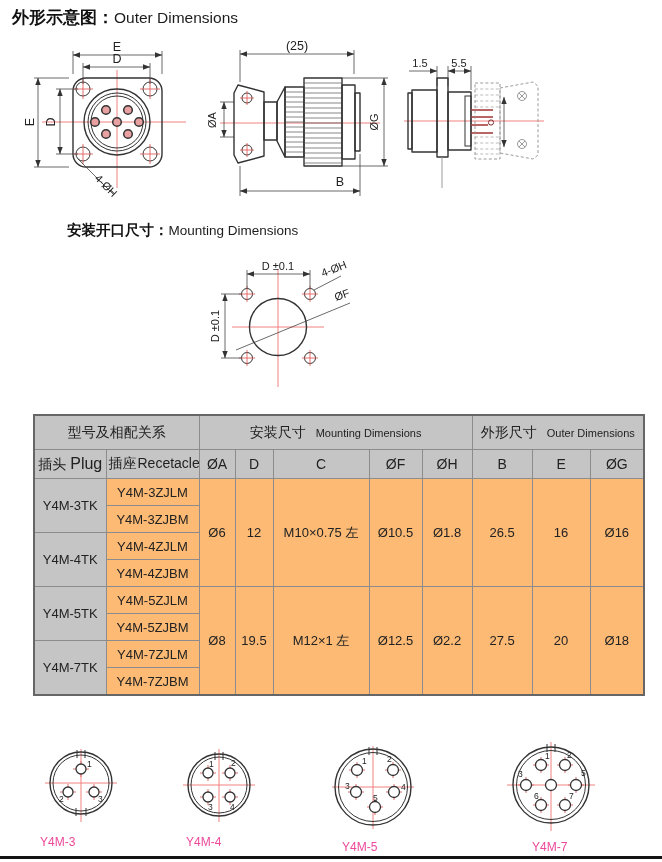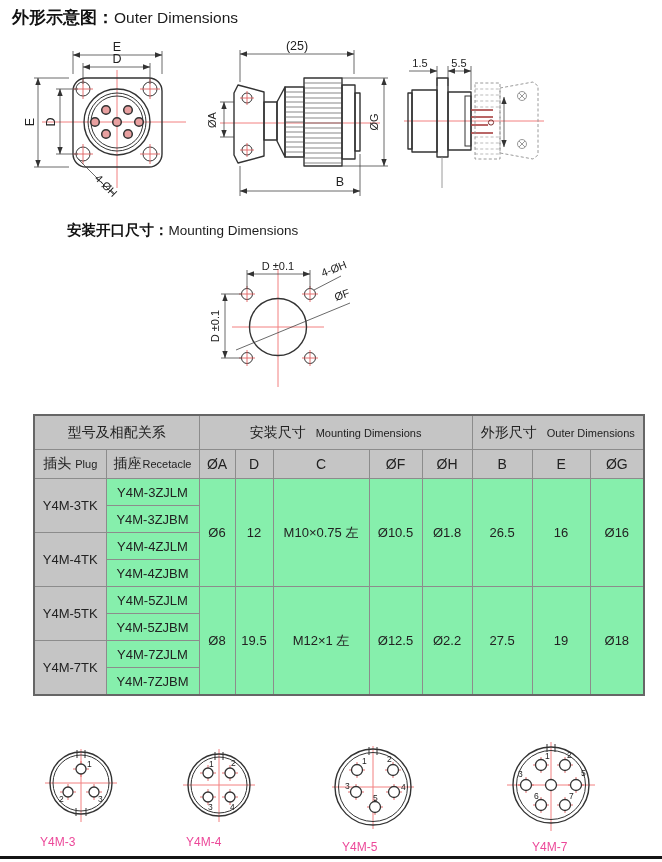--- a/index.html
+++ b/index.html
@@ -28,28 +28,28 @@
   .pintxt{fill:#222;font-size:8.5px;font-family:"Liberation Sans",sans-serif;}
   .contact{fill:#e8a0a0;stroke:#333;stroke-width:1.5;}
   .pinc{fill:#fff;stroke:#333;stroke-width:1.3;}
   
   table.spec{border-collapse:collapse;table-layout:fixed;width:610px;
     font-size:13px;color:#222;background:#dcdcdc;}
   table.spec td{border:1px solid #8c8c8c;text-align:center;vertical-align:middle;
     padding:0 2px;overflow:hidden;white-space:nowrap;}
   table.spec{border:2px solid #666;}
   td.gcell{background:#c5c5c5;}
-  td.lcell{background:#86efac;}
+  td.lcell{background:#fdba74;}
   tr.h1 td{height:33px;font-size:14px;}
   tr.h2 td{height:28px;font-size:14px;}
   tr.body td{height:26px;}
   .cellzh{font-size:14px;margin-top:12px;}
   .cellen{font-size:11px;margin-left:10px;}
-  .cellen2{font-size:11px;margin-left:1px;}
-  .cellplugen{font-size:11px;margin-left:4px;}
+  .cellen2{font-size:14px;margin-left:1px;}
+  .cellplugen{font-size:16px;margin-left:4px;}
   td.groupL{text-align:left;padding-left:7px;}
   .diag-label{font-size:12px;color:#ec4899;text-align:left;}
   #bottom-rule{background:#141414;}
 </style>
 </head>
 <body>
 
 <div id="page">
 
   <svg class="abs" width="0" height="0">
@@ -343,21 +343,21 @@
         </tr>
     <tr class="body">
       <td class="gcell" rowspan="2">Y4M-5TK</td>
       <td class="lcell">Y4M-5ZJLM</td>
       <td class="lcell" rowspan="4">Ø8</td>
       <td class="lcell" rowspan="4">19.5</td>
       <td class="lcell" rowspan="4">M12×1 左</td>
       <td class="lcell" rowspan="4">Ø12.5</td>
       <td class="lcell" rowspan="4">Ø2.2</td>
       <td class="lcell" rowspan="4">27.5</td>
-      <td class="lcell" rowspan="4">19</td>
+      <td class="lcell" rowspan="4">20</td>
       <td class="lcell" rowspan="4">Ø18</td>
     </tr>
     <tr class="body">
           <td class="lcell">Y4M-5ZJBM</td>
         </tr>
     <tr class="body">
       <td class="gcell" rowspan="2">Y4M-7TK</td>
       <td class="lcell">Y4M-7ZJLM</td>
     </tr>
     <tr class="body">

